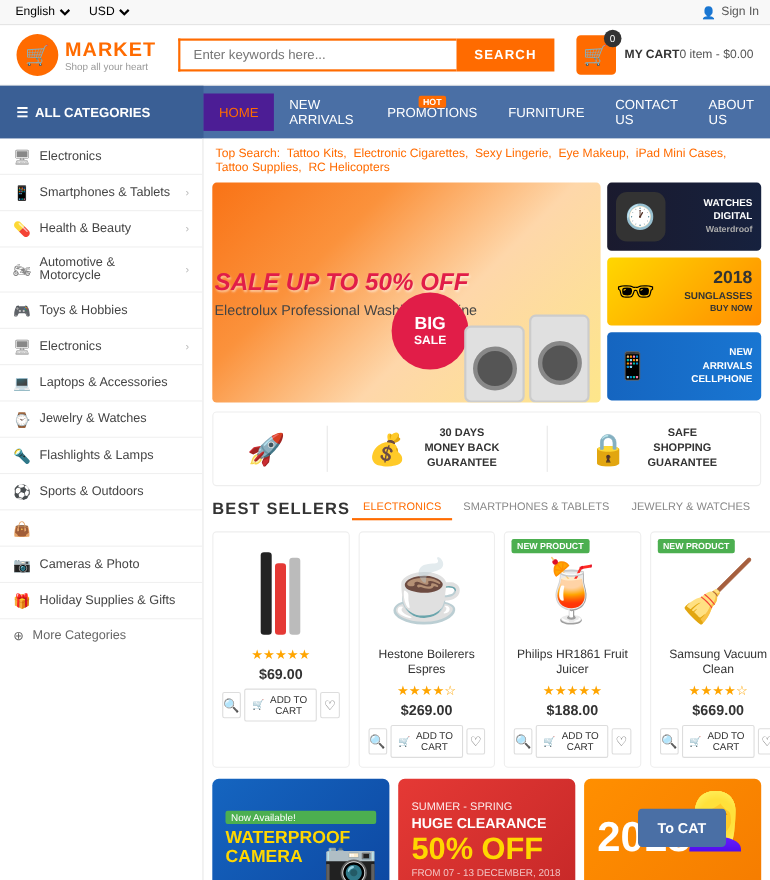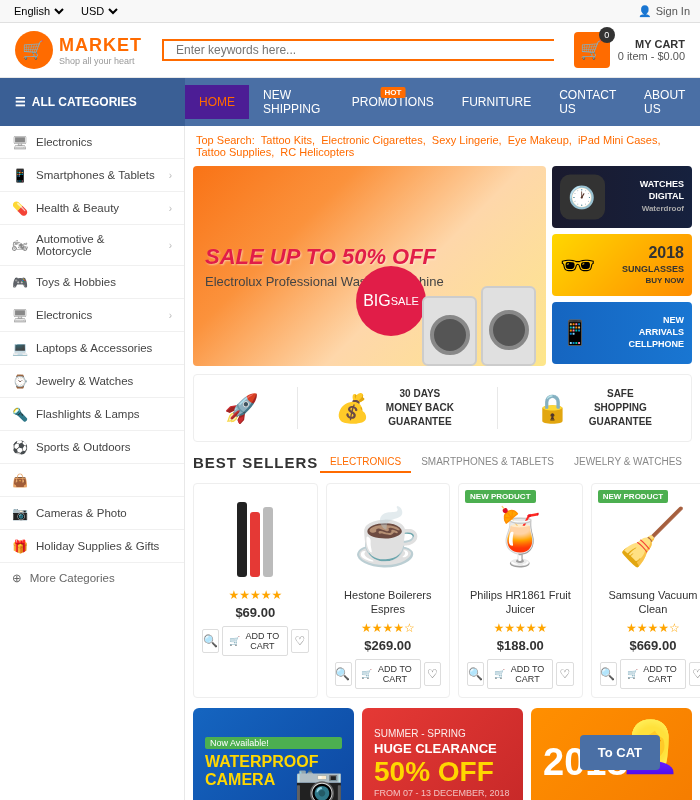--- a/index.html
+++ b/index.html
@@ -18,21 +18,21 @@
     .logo-icon { width: 38px; height: 38px; background: #ff6b00; border-radius: 50%; display: flex; align-items: center; justify-content: center; color: white; font-size: 18px; }
     .logo-text { display: flex; flex-direction: column; }
     .logo-title { font-size: 18px; font-weight: bold; color: #ff6b00; letter-spacing: 1px; }
     .logo-subtitle { font-size: 9px; color: #999; }
     .search-bar { display: flex; flex: 1; margin: 0 20px; }
     .search-bar input { flex: 1; padding: 2px 12px; border: 2px solid #ff6b00; border-right: none; font-size: 12px; outline: none; color: #999; }
     .search-bar button { background: #ff6b00; color: white; border: none; padding: 8px 16px; font-size: 12px; font-weight: bold; cursor: pointer; letter-spacing: 1px; }
     .cart-area { display: flex; align-items: center; gap: 8px; }
     .cart-icon-wrap { position: relative; background: #ff6b00; border-radius: 4px; width: 36px; height: 36px; display: flex; align-items: center; justify-content: center; color: white; font-size: 18px; }
     .cart-badge { position: absolute; top: -5px; right: -5px; background: #333; color: white; border-radius: 50%; width: 16px; height: 16px; font-size: 9px; display: flex; align-items: center; justify-content: center; }
-    .cart-info { display: flex; flex-direction: column; align-items: flex-end; }
+    .cart-info { display: flex; flex-direction: row; align-items: flex-end; }
     .cart-label { font-size: 11px; font-weight: bold; color: #333; }
     .cart-total { font-size: 11px; color: #555; }
 
     
     .nav-bar { display: flex; background: #4a6fa5; align-items: stretch; }
     .all-categories { background: #3a5f95; color: white; padding: 10px 15px; font-weight: bold; font-size: 12px; display: flex; align-items: center; gap: 6px; min-width: 185px; cursor: pointer; }
     .nav-links { display: flex; align-items: center; }
     .nav-link { color: white; text-decoration: none; padding: 10px 14px; font-size: 12px; display: flex; align-items: center; gap: 4px; position: relative; }
     .nav-link.active { color: #ff6b00; background: #4c1d95; }
     .hot-badge { background: #ff6b00; color: white; font-size: 8px; font-weight: bold; padding: 1px 4px; border-radius: 2px; position: absolute; top: 2px; left: 50%; transform: translateX(-50%); }
@@ -49,24 +49,24 @@
 
     
     .content-area { flex: 1; padding: 8px; overflow: hidden; }
 
     
     .top-search { font-size: 11px; color: #555; margin-bottom: 8px; }
     .top-search span { color: #ff6b00; margin-left: 3px; cursor: pointer; }
 
     
     .banner-area { display: flex; gap: 6px; margin-bottom: 8px; }
-    .main-banner { flex: 1; background: linear-gradient(135deg, #f97316 0%, #fb923c 30%, #fed7aa 60%, #fde68a 100%); border-radius: 4px; padding: 12px; position: relative; overflow: hidden; min-height: 200px; display: flex; flex-direction: column; justify-content: center; }
+    .main-banner { flex: 1; background: linear-gradient(135deg, #f97316 0%, #fb923c 30%, #fed7aa 60%, #fde68a 100%); border-radius: 4px; padding: 2px; position: relative; overflow: hidden; min-height: 200px; display: flex; flex-direction: column; justify-content: center; }
     .banner-sale-text { font-size: 22px; font-weight: bold; color: #e11d48; font-style: italic; text-shadow: 1px 1px 2px rgba(255,255,255,0.5); }
     .banner-subtitle { font-size: 13px; color: #444; margin-top: 4px; }
-    .big-sale-badge { position: absolute; right: 120px; bottom: 30px; background: #e11d48; color: white; border-radius: 50%; width: 70px; height: 70px; display: flex; flex-direction: row; align-items: center; justify-content: center; font-weight: normal; font-size: 11px; text-align: center; }
+    .big-sale-badge { position: absolute; right: 120px; bottom: 30px; background: #e11d48; color: white; border-radius: 50%; width: 70px; height: 70px; display: flex; flex-direction: column; align-items: center; justify-content: center; font-weight: bold; font-size: 11px; text-align: center; }
     .big-sale-badge .big { font-size: 16px; }
     .washing-machines { position: absolute; right: 10px; bottom: 0; display: flex; gap: 4px; align-items: flex-end; }
     .machine { width: 55px; height: 70px; background: #e0e0e0; border-radius: 6px; position: relative; border: 2px solid #ccc; }
     .machine-circle { width: 40px; height: 40px; background: #555; border-radius: 50%; position: absolute; top: 50%; left: 50%; transform: translate(-50%, -40%); border: 4px solid #888; }
     .side-banners { display: flex; flex-direction: column; gap: 6px; width: 140px; }
     .side-banner { border-radius: 4px; overflow: hidden; height: 62px; display: flex; align-items: center; justify-content: flex-end; padding: 8px; position: relative; }
     .side-banner-1 { background: linear-gradient(to right, #1a1a2e, #16213e); }
     .side-banner-2 { background: linear-gradient(135deg, #ffd700, #ff8c00); }
     .side-banner-3 { background: linear-gradient(to right, #1565c0, #1976d2); }
     .side-banner-text { color: white; font-size: 9px; font-weight: bold; text-align: right; line-height: 1.3; }
@@ -148,20 +148,21 @@
 <div class="header">
   <div class="logo">
     <div class="logo-icon">🛒</div>
     <div class="logo-text">
       <span class="logo-title">MARKET</span>
       <span class="logo-subtitle">Shop all your heart</span>
     </div>
   </div>
   <div class="search-bar">
     <input type="text" placeholder="Enter keywords here..." style="">
+    <button>SEARCH</button>
   </div>
   <div class="cart-area">
     <div class="cart-icon-wrap">
       🛒
       <div class="cart-badge">0</div>
     </div>
     <div class="cart-info">
       <span class="cart-label">MY CART</span>
       <span class="cart-total">
         <span>0 item</span> - <span>$0.00</span>
@@ -169,21 +170,21 @@
     </div>
   </div>
 </div>
 
 <div class="nav-bar">
   <div class="all-categories">
     ☰ <span>ALL CATEGORIES</span>
   </div>
   <div class="nav-links">
     <a href="#" class="nav-link active">HOME</a>
-    <a href="#" class="nav-link">NEW SHIPPING</a>
+    <a href="#" class="nav-link">NEW ARRIVALS</a>
     <a href="#" class="nav-link" style="position:relative;">
       <span class="hot-badge">HOT</span>
       PROMOTIONS
     </a>
     <a href="#" class="nav-link">FURNITURE</a>
     <a href="#" class="nav-link">CONTACT US</a>
     <a href="#" class="nav-link">ABOUT US</a>
   </div>
 </div>
 

